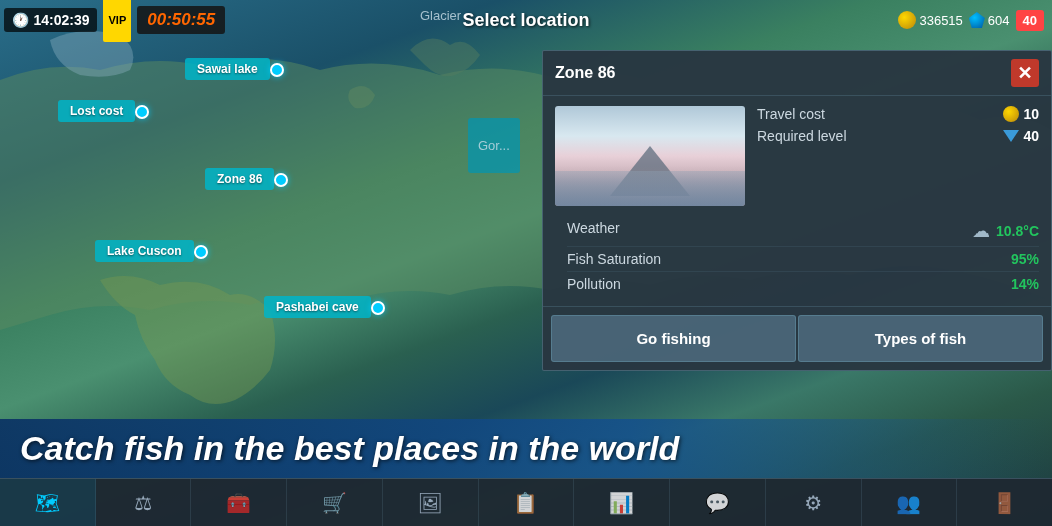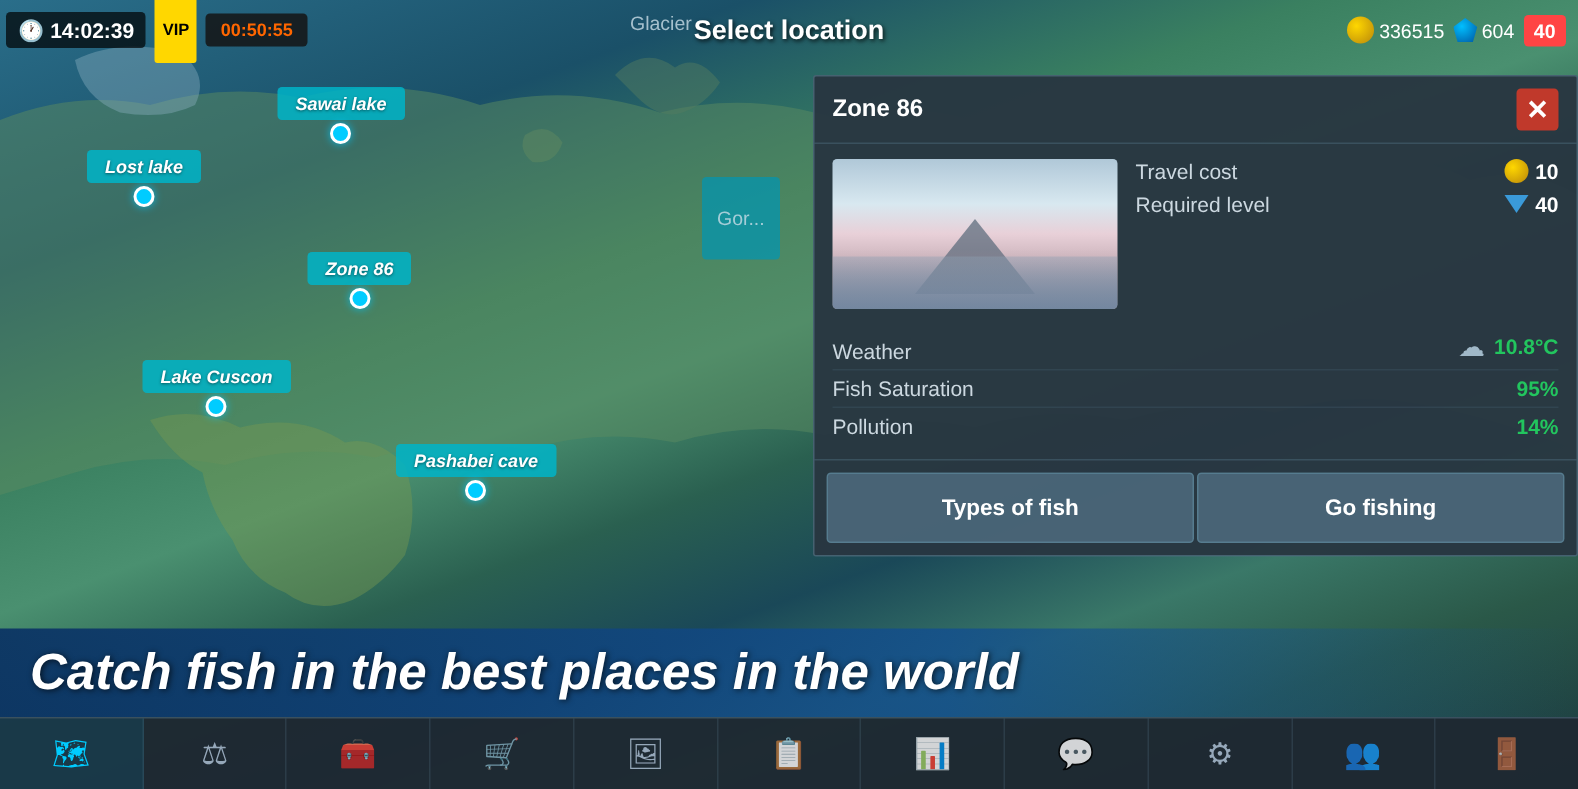--- a/index.html
+++ b/index.html
@@ -62,25 +62,26 @@
       font-size: 11px;
       font-weight: bold;
       padding: 16px 5px;
       border-radius: 2px;
       margin-left: 6px;
     }
 
     #timer-display {
       background: rgba(20,20,20,0.85);
       color: #ff6600;
-      font-size: 12px;
+      font-size: 17px;
       font-weight: bold;
       padding: 4px 10px;
       border-radius: 3px;
       margin-left: 6px;
+      font-style: italic;
     }
 
     #select-location-label {
       position: absolute;
       left: 50%;
       transform: translateX(-50%);
       color: white;
       font-size: 18px;
       font-weight: bold;
       text-shadow: 1px 1px 3px rgba(0,0,0,0.8);
@@ -126,24 +127,23 @@
       font-weight: bold;
       padding: 3px 7px;
       border-radius: 3px;
     }
 
     
     .location-pin {
       position: absolute;
       z-index: 5;
       display: flex;
-      flex-direction: column;
+      flex-direction: row;
       align-items: center;
       cursor: pointer;
-      font-style: italic;
     }
 
     .pin-label {
       background: rgba(0, 180, 200, 0.85);
       color: white;
       font-size: 12px;
       font-weight: bold;
       padding: 4px 12px;
       border-radius: 3px;
       white-space: nowrap;
@@ -277,26 +277,27 @@
       display: inline-block;
     }
 
     #zone-panel-details {
       padding: 0 12px 10px;
       border-bottom: 1px solid rgba(100,140,160,0.3);
     }
 
     .detail-row {
       display: flex;
-      align-items: flex-end;
+      align-items: flex-start;
       justify-content: space-between;
       color: #ccd8e0;
       font-size: 14px;
       padding: 4px 0;
       border-top: 1px solid rgba(100,140,160,0.15);
+      margin-left: 12px;
     }
 
     .detail-row:first-child {
       border-top: none;
     }
 
     .detail-value {
       color: #22c55e;
       font-weight: bold;
     }
@@ -441,21 +442,21 @@
     <div id="level-badge">40</div>
   </div>
 </div>
 
 <div id="pins-container">
     <div class="location-pin" style="top: 58px; left: 185px;">
     <div class="pin-label">Sawai lake</div>
     <div class="pin-marker"></div>
   </div>
     <div class="location-pin" style="top: 100px; left: 58px;">
-    <div class="pin-label">Lost lake</div>
+    <div class="pin-label">Lost cost</div>
     <div class="pin-marker"></div>
   </div>
     <div class="location-pin" style="top: 168px; left: 205px;">
     <div class="pin-label">Zone 86</div>
     <div class="pin-marker"></div>
   </div>
     <div class="location-pin" style="top: 240px; left: 95px; text-align: right;">
     <div class="pin-label">Lake Cuscon</div>
     <div class="pin-marker"></div>
   </div>
@@ -509,22 +510,22 @@
       <span>Fish Saturation</span>
       <span class="detail-value">95%</span>
     </div>
     <div class="detail-row">
       <span>Pollution</span>
       <span class="detail-value">14%</span>
     </div>
   </div>
 
   <div id="zone-panel-buttons">
+    <button class="panel-btn">Go fishing</button>
     <button class="panel-btn">Types of fish</button>
-    <button class="panel-btn">Go fishing</button>
   </div>
 </div>
 
 <div id="tagline-bar">
   <span id="tagline-text">Catch fish in the best places in the world</span>
 </div>
 
 <div id="bottom-nav">
   <div class="nav-item active">
     <span>🗺</span>

